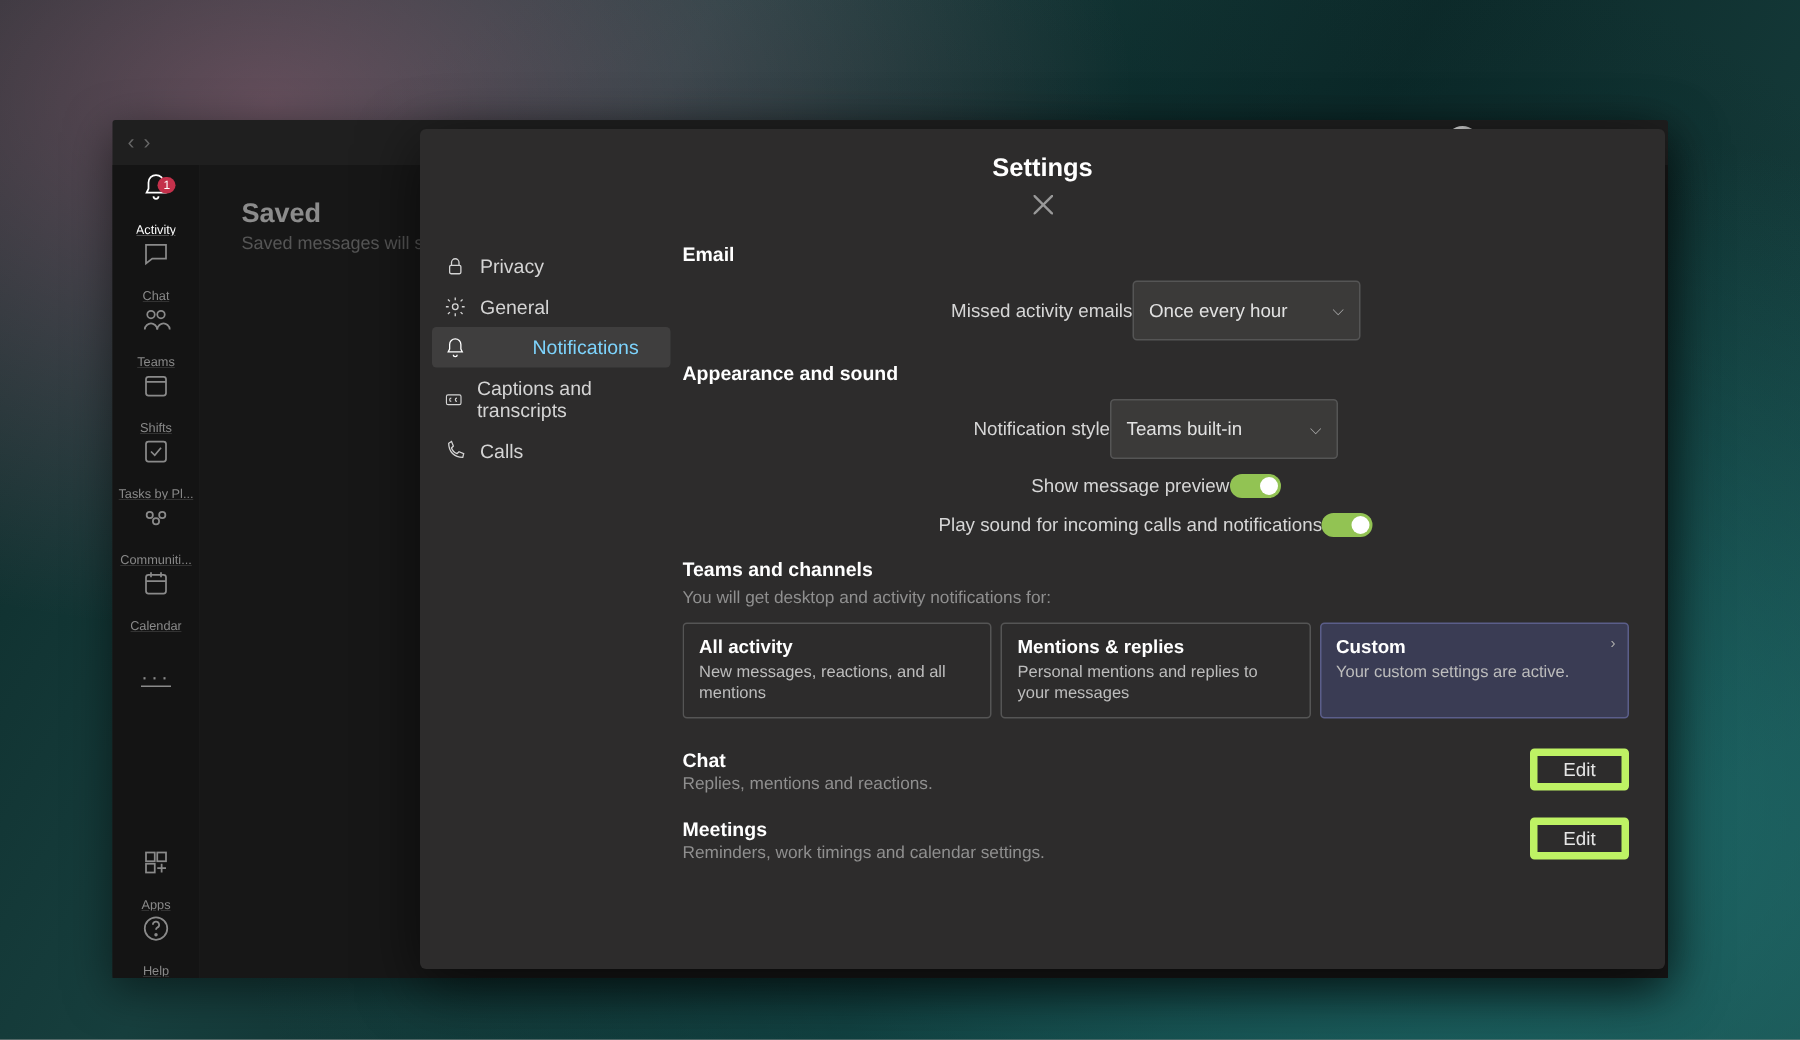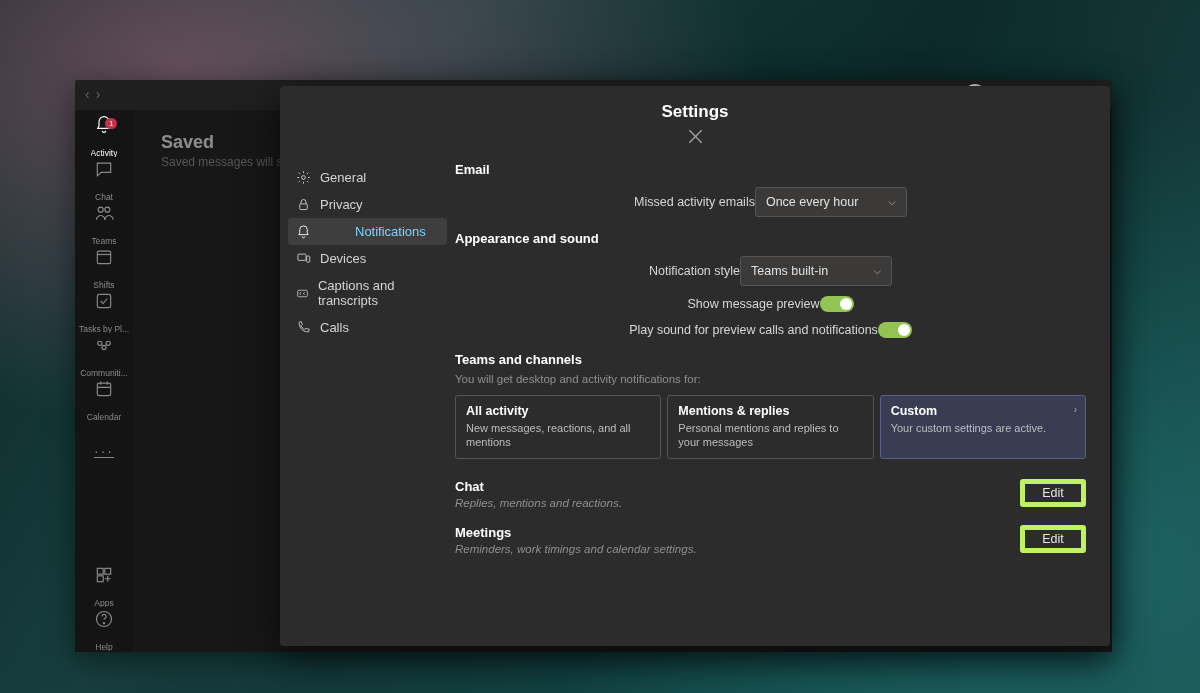--- a/index.html
+++ b/index.html
@@ -87,21 +87,21 @@
   .sidenav-item svg{ width:15px;height:15px; stroke:#d4d4d4; fill:none; stroke-width:1.4;}
   .sidenav-item.selected{ background:#3f3e3e; color:#7dd3fc;gap:44px;}
   .sidenav-item.selected svg{ stroke:#fff;}
   .content{ flex:1; padding:4px 24px 20px 0; overflow-y:auto; font-size:13px;}
   .content h3{ font-size:13px; font-weight:700; color:#fff; margin:14px 0 10px 0;}
   .content h3:first-child{ margin-top:0;}
   .row{ display:flex; align-items:center; justify-content:center; margin-bottom:10px;}
   .row .label{ color:#d6d6d6; font-size:12.5px;}
   .subtext{ color:#8f8f8f; font-size:11.5px; margin-top:-4px; margin-bottom:10px;}
   .select{
-    width:152px; height:30px; background:#3b3a39; border:1px solid #555; border-radius:3px;
+    width:152px; height:40px; background:#3b3a39; border:1px solid #555; border-radius:3px;
     display:flex; align-items:center; justify-content:space-between; padding:0 10px;
     font-size:12.5px; color:#e2e2e2; cursor:pointer;
   }
   .select .chev{ font-size:10px; color:#aaa;}
   .toggle{ width:34px; height:16px; background:#444; border-radius:10px; position:relative; cursor:pointer;}
   .toggle.on{ background:#92c353;}
   .toggle .knob{ position:absolute; top:2px; width:12px; height:12px; border-radius:50%; background:#fff; transition:.15s; left:2px;}
   .toggle.on .knob{ left:20px;}
   .cards{ display:flex; gap:6px;}
   .card{
@@ -112,21 +112,21 @@
   .card .desc{ font-size:11px; color:#bdbdbd; line-height:1.3;}
   .card.selected{ background:#3a3c54; border-color:#5b5e8a;}
   .card .chev{ position:absolute; right:8px; top:8px; font-size:10px; color:#aaa;}
   .editbtn{
     width:66px; height:28px; border:5px solid #bef264; border-radius:3px; background:transparent;
     color:#e6e6e6; font-size:12.5px; display:flex; align-items:center; justify-content:center; cursor:pointer;
   }
   .section-block{ margin-bottom:16px; }
   .section-block .srow{ display:flex; justify-content:space-between; align-items:flex-start;}
   .section-block h4{font-size:13px;font-weight:700;color:#fff;}
-  .section-block .sdesc{ font-size:11.5px; color:#8f8f8f; margin-top:3px;font-style:italic;}
+  .section-block .sdesc{ font-size:11.5px; color:#8f8f8f; margin-top:3px;}
 </style>
 </head>
 <body>
 
 <div class="window">
 
   <div class="titlebar">
     <div class="nav-arrows">
       <span>‹</span>
       <span>›</span>
@@ -240,45 +240,38 @@
             <line x1="0" y1="0" x2="10" y2="10"></line>
             <line x1="10" y1="0" x2="0" y2="10"></line>
           </svg>
       </div>
     </div>
     <div class="modal-body">
 
       <div class="sidenav">
         <div class="sidenav-item">
           <svg viewBox="0 0 24 24">
+              <rect x="6" y="11" width="12" height="9" rx="1.5"></rect>
+              <path d="M8 11V8a4 4 0 1 1 8 0v3"></path>
+            </svg>
+          <span>Privacy</span>
+        </div>
+        <div class="sidenav-item">
+          <svg viewBox="0 0 24 24">
               <circle cx="12" cy="12" r="3"></circle>
               <path d="M12 2v3M12 19v3M4.2 4.2l2.1 2.1M17.7 17.7l2.1 2.1M2 12h3M19 12h3M4.2 19.8l2.1-2.1M17.7 6.3l2.1-2.1"></path>
             </svg>
           <span>General</span>
         </div>
-        <div class="sidenav-item">
-          <svg viewBox="0 0 24 24">
-              <rect x="6" y="11" width="12" height="9" rx="1.5"></rect>
-              <path d="M8 11V8a4 4 0 1 1 8 0v3"></path>
-            </svg>
-          <span>Privacy</span>
-        </div>
         <div class="sidenav-item selected">
           <svg viewBox="0 0 24 24">
               <path d="M6 9a6 6 0 1 1 12 0v5l1.5 3H4.5L6 14z"></path>
               <path d="M10 20a2 2 0 0 0 4 0"></path>
             </svg>
           <span>Notifications</span>
-        </div>
-        <div class="sidenav-item">
-          <svg viewBox="0 0 24 24">
-              <rect x="3" y="5" width="13" height="10" rx="1.5"></rect>
-              <rect x="17" y="8" width="5" height="10" rx="1.5"></rect>
-            </svg>
-          <span>Devices</span>
         </div>
         <div class="sidenav-item">
           <svg viewBox="0 0 24 24">
               <rect x="3" y="6" width="18" height="12" rx="2"></rect>
               <path d="M9 10a2 2 0 1 0 0 4M16 10a2 2 0 1 0 0 4"></path>
             </svg>
           <span>Captions and transcripts</span>
         </div>
         <div class="sidenav-item">
           <svg viewBox="0 0 24 24">
@@ -306,21 +299,21 @@
             <span class="chev">⌵</span>
           </div>
         </div>
         <div class="row">
           <span class="label">Show message preview</span>
           <div class="toggle on">
               <div class="knob"></div>
             </div>
         </div>
         <div class="row">
-          <span class="label">Play sound for preview calls and notifications</span>
+          <span class="label">Play sound for incoming calls and notifications</span>
           <div class="toggle on">
               <div class="knob"></div>
             </div>
         </div>
 
         <h3>Teams and channels</h3>
         <div class="subtext">You will get desktop and activity notifications for:</div>
         <div class="cards">
           <div class="card">
             <span class="title">All activity</span>

